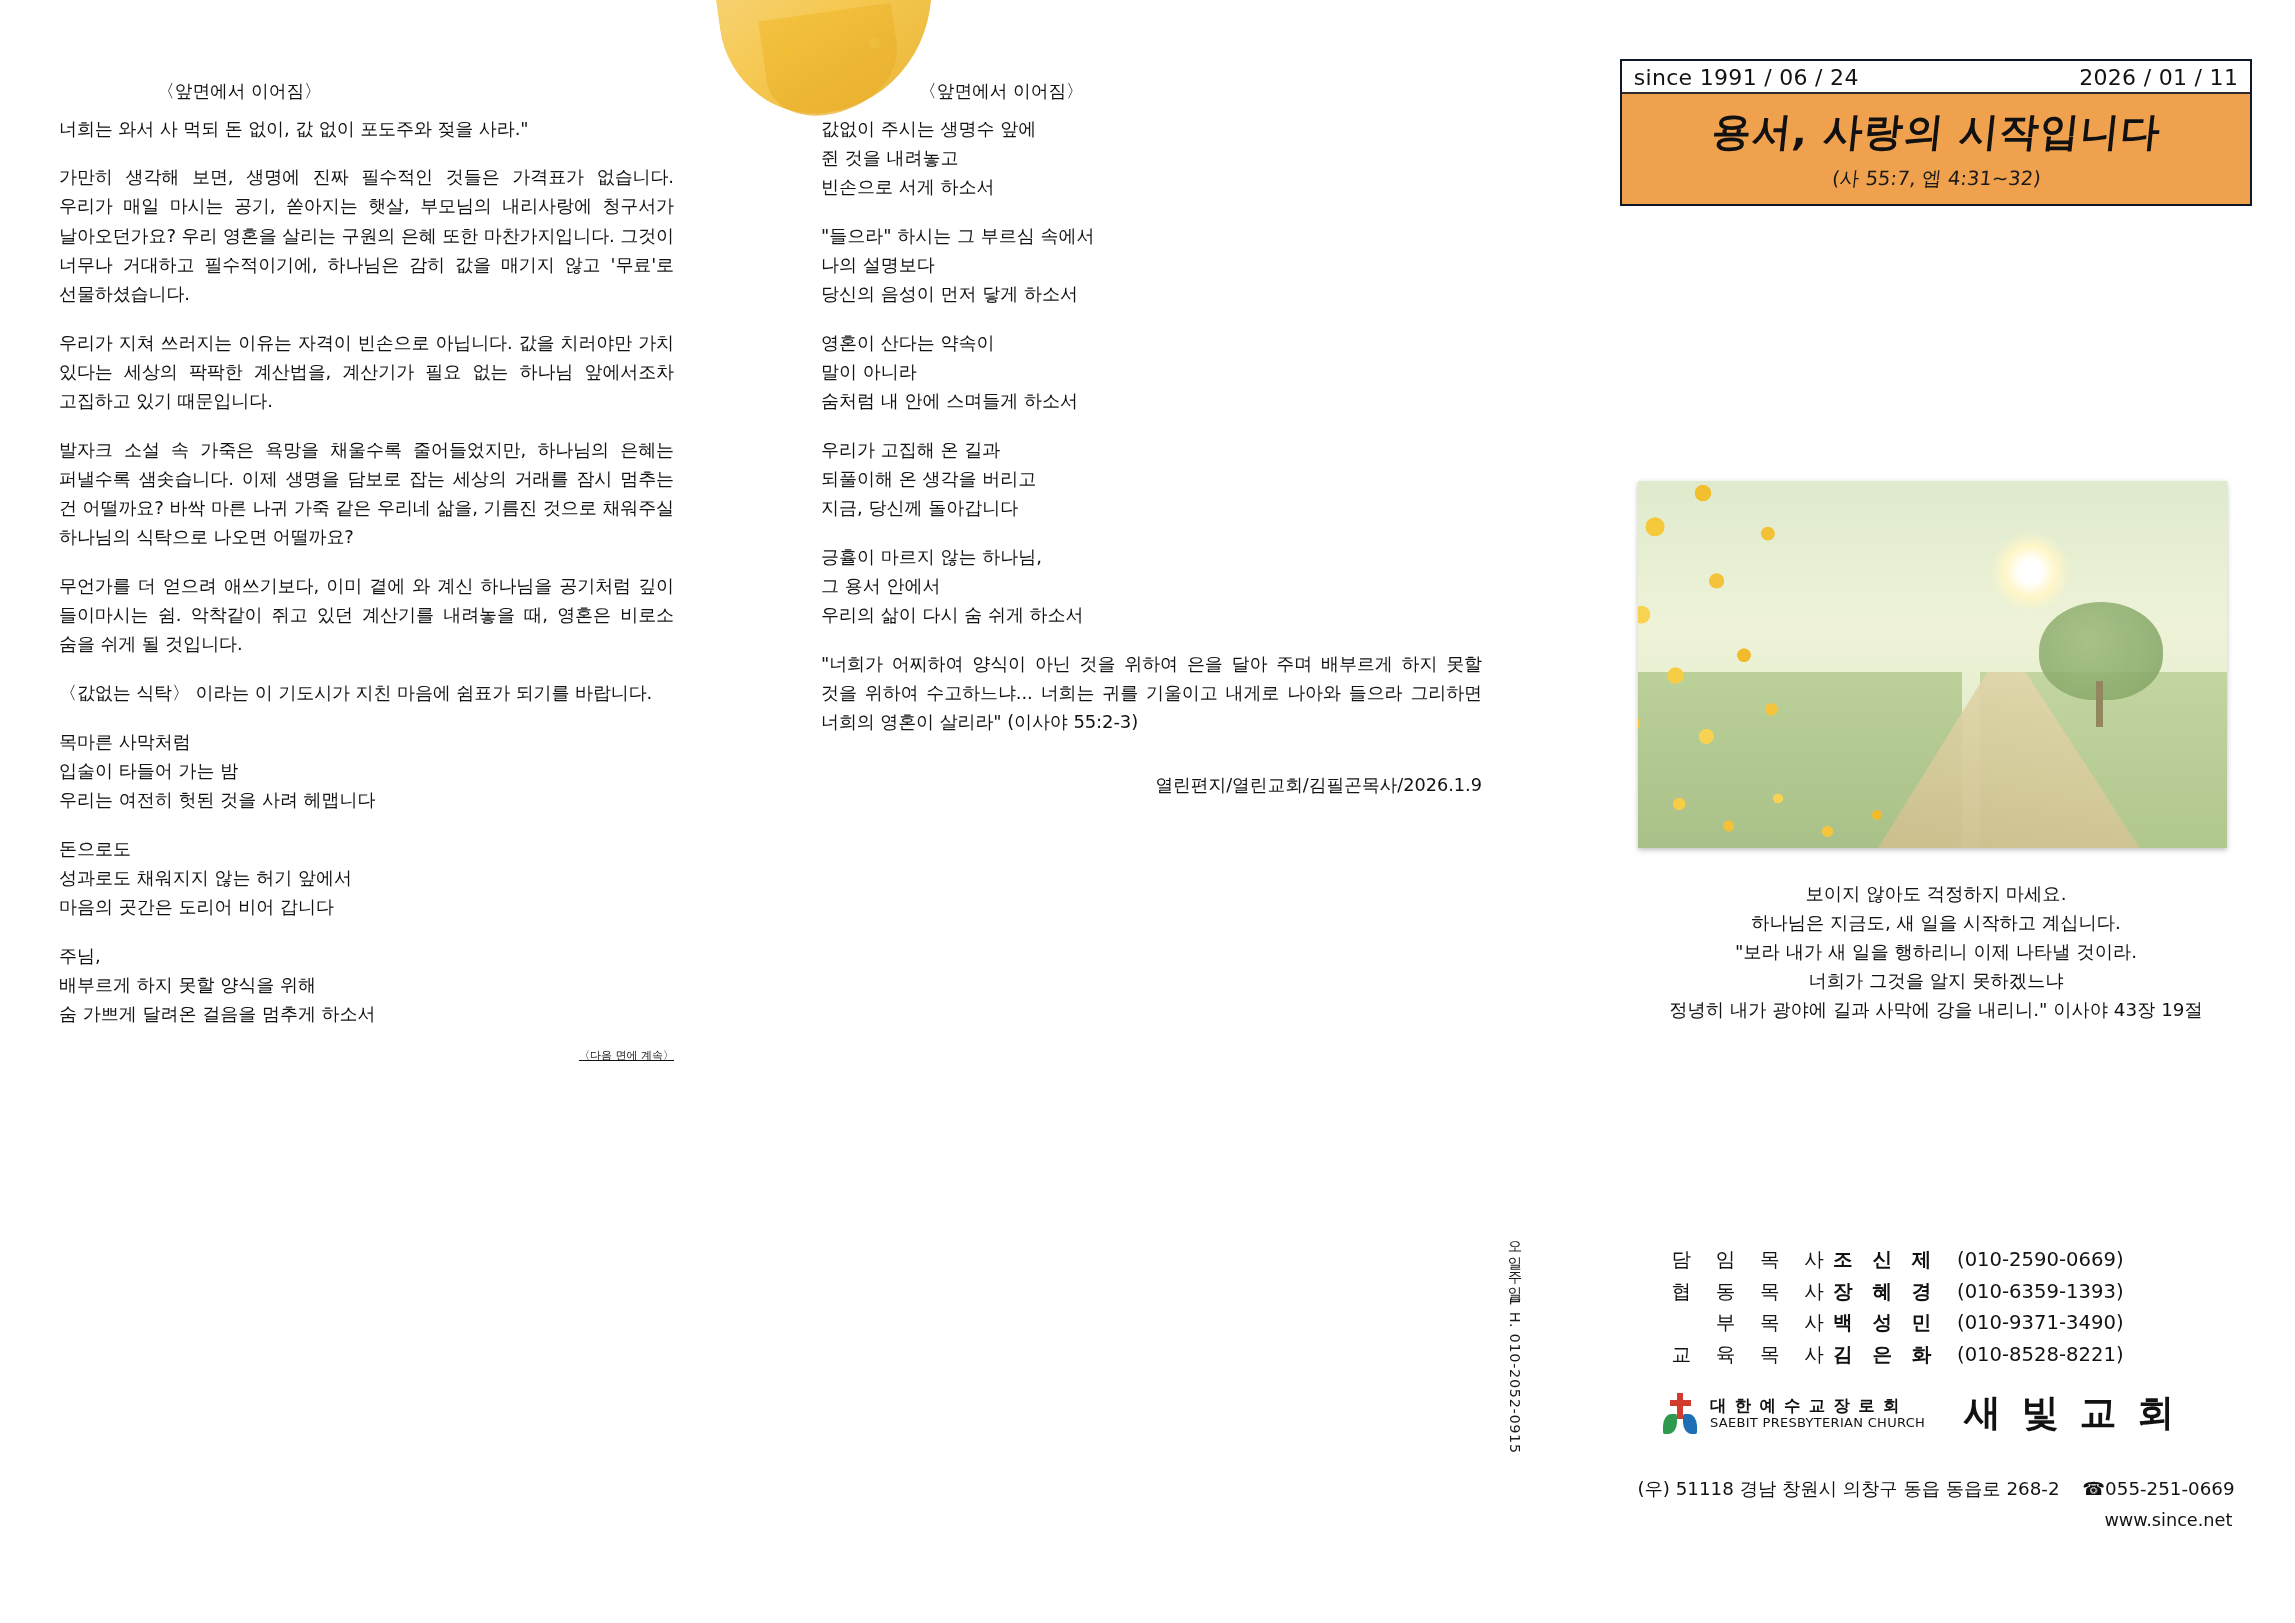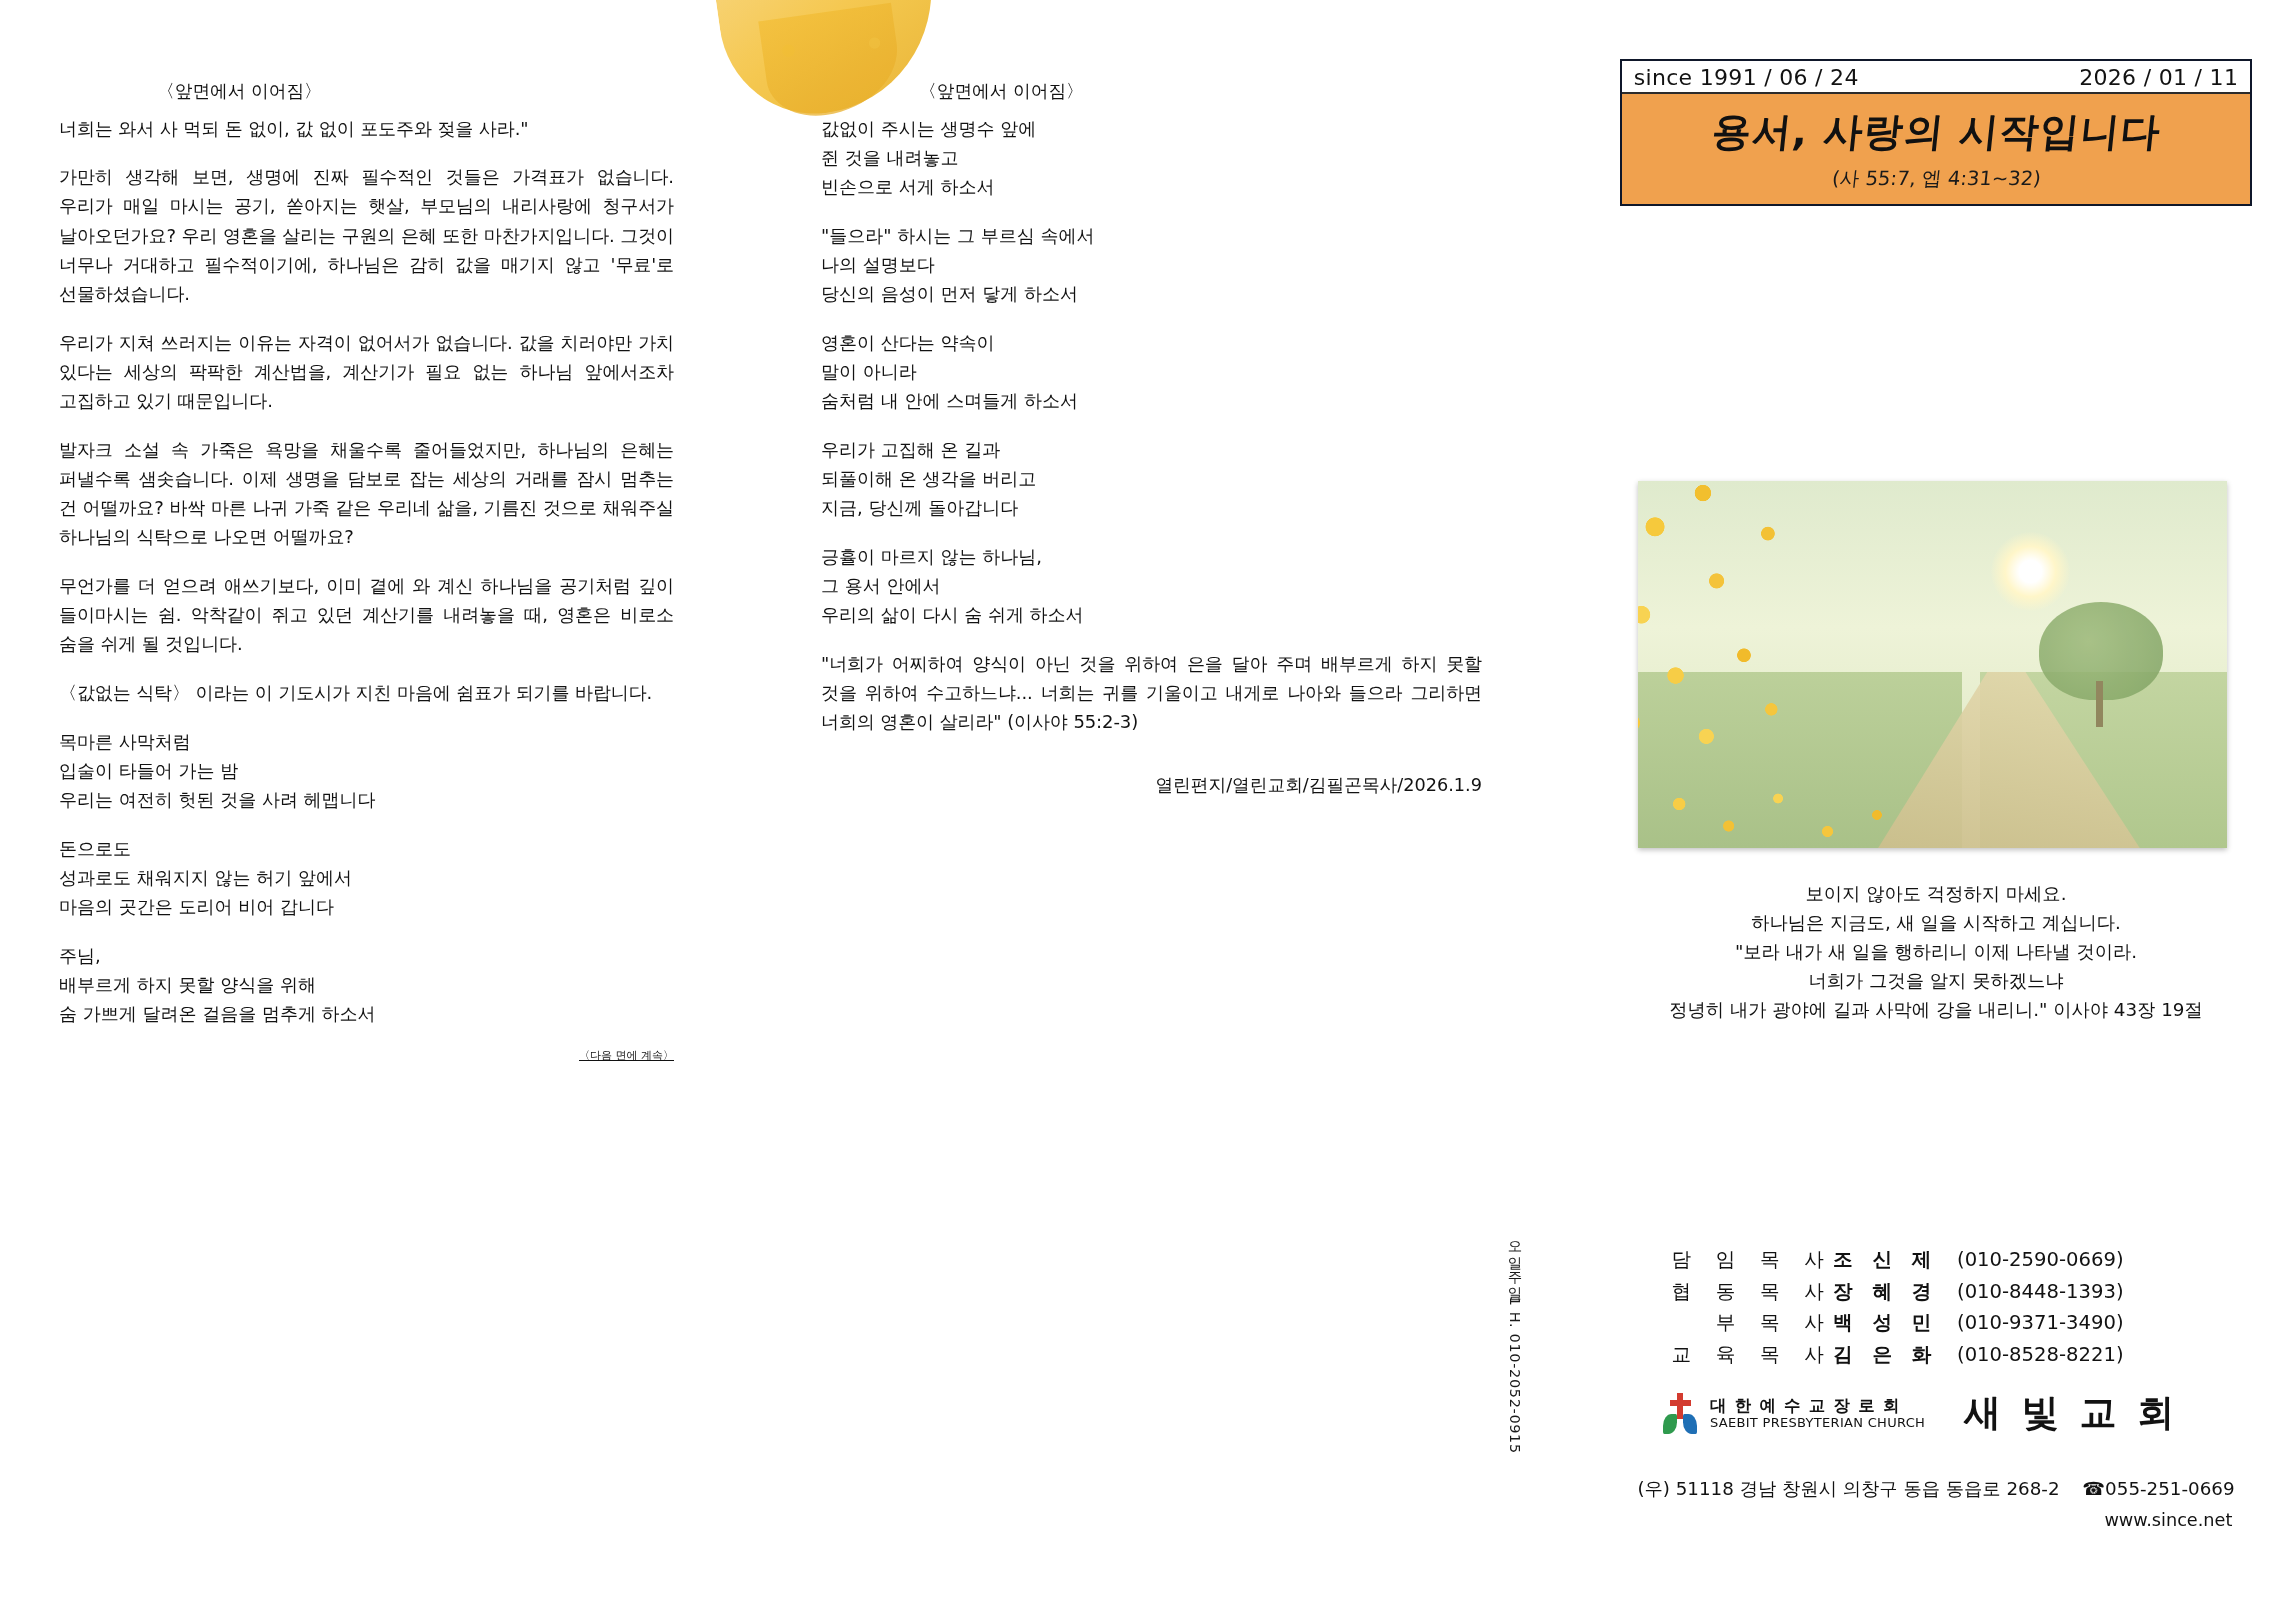--- a/index.html
+++ b/index.html
@@ -323,21 +323,21 @@
 
 <div class="page">
 
   <div class="top-blob"></div>
 
   <div class="col col-left">
     <div class="section-head left-indent">〈앞면에서 이어짐〉</div>
 
     <p class="para">너희는 와서 사 먹되 돈 없이, 값 없이 포도주와 젖을 사라."</p>
     <p class="para">가만히 생각해 보면, 생명에 진짜 필수적인 것들은 가격표가 없습니다. 우리가 매일 마시는 공기, 쏟아지는 햇살, 부모님의 내리사랑에 청구서가 날아오던가요? 우리 영혼을 살리는 구원의 은혜 또한 마찬가지입니다. 그것이 너무나 거대하고 필수적이기에, 하나님은 감히 값을 매기지 않고 '무료'로 선물하셨습니다.</p>
-    <p class="para">우리가 지쳐 쓰러지는 이유는 자격이 없어서가 없습니다. 값을 치러야만 가치 있다는 세상의 팍팍한 계산법을, 계산기가 필요 없는 하나님 앞에서조차 고집하고 있기 때문입니다.</p>
+    <p class="para">우리가 지쳐 쓰러지는 이유는 자격이 빈손으로 아닙니다. 값을 치러야만 가치 있다는 세상의 팍팍한 계산법을, 계산기가 필요 없는 하나님 앞에서조차 고집하고 있기 때문입니다.</p>
     <p class="para">발자크 소설 속 가죽은 욕망을 채울수록 줄어들었지만, 하나님의 은혜는 퍼낼수록 샘솟습니다. 이제 생명을 담보로 잡는 세상의 거래를 잠시 멈추는 건 어떨까요? 바싹 마른 나귀 가죽 같은 우리네 삶을, 기름진 것으로 채워주실 하나님의 식탁으로 나오면 어떨까요?</p>
     <p class="para">무언가를 더 얻으려 애쓰기보다, 이미 곁에 와 계신 하나님을 공기처럼 깊이 들이마시는 쉼. 악착같이 쥐고 있던 계산기를 내려놓을 때, 영혼은 비로소 숨을 쉬게 될 것입니다.</p>
     <p class="para">〈값없는 식탁〉 이라는 이 기도시가 지친 마음에 쉼표가 되기를 바랍니다.</p>
 
     <div class="poem">목마른 사막처럼
 입술이 타들어 가는 밤
 우리는 여전히 헛된 것을 사려 헤맵니다</div>
     <div class="poem">돈으로도
 성과로도 채워지지 않는 허기 앞에서
 마음의 곳간은 도리어 비어 갑니다</div>
@@ -404,21 +404,21 @@
 
   <div class="staff">
     <div class="staff-row">
       <span class="staff-title">담 임 목 사</span>
       <span class="staff-name">조 신 제</span>
       <span class="staff-phone">(010-2590-0669)</span>
     </div>
     <div class="staff-row">
       <span class="staff-title">협 동 목 사</span>
       <span class="staff-name">장 혜 경</span>
-      <span class="staff-phone">(010-8448-1393)</span>
+      <span class="staff-phone">(010-6359-1393)</span>
     </div>
     <div class="staff-row">
       <span class="staff-title">부   목   사</span>
       <span class="staff-name">백 성 민</span>
       <span class="staff-phone">(010-9371-3490)</span>
     </div>
     <div class="staff-row">
       <span class="staff-title">교 육 목 사</span>
       <span class="staff-name">김 은 화</span>
       <span class="staff-phone">(010-8528-8221)</span>

